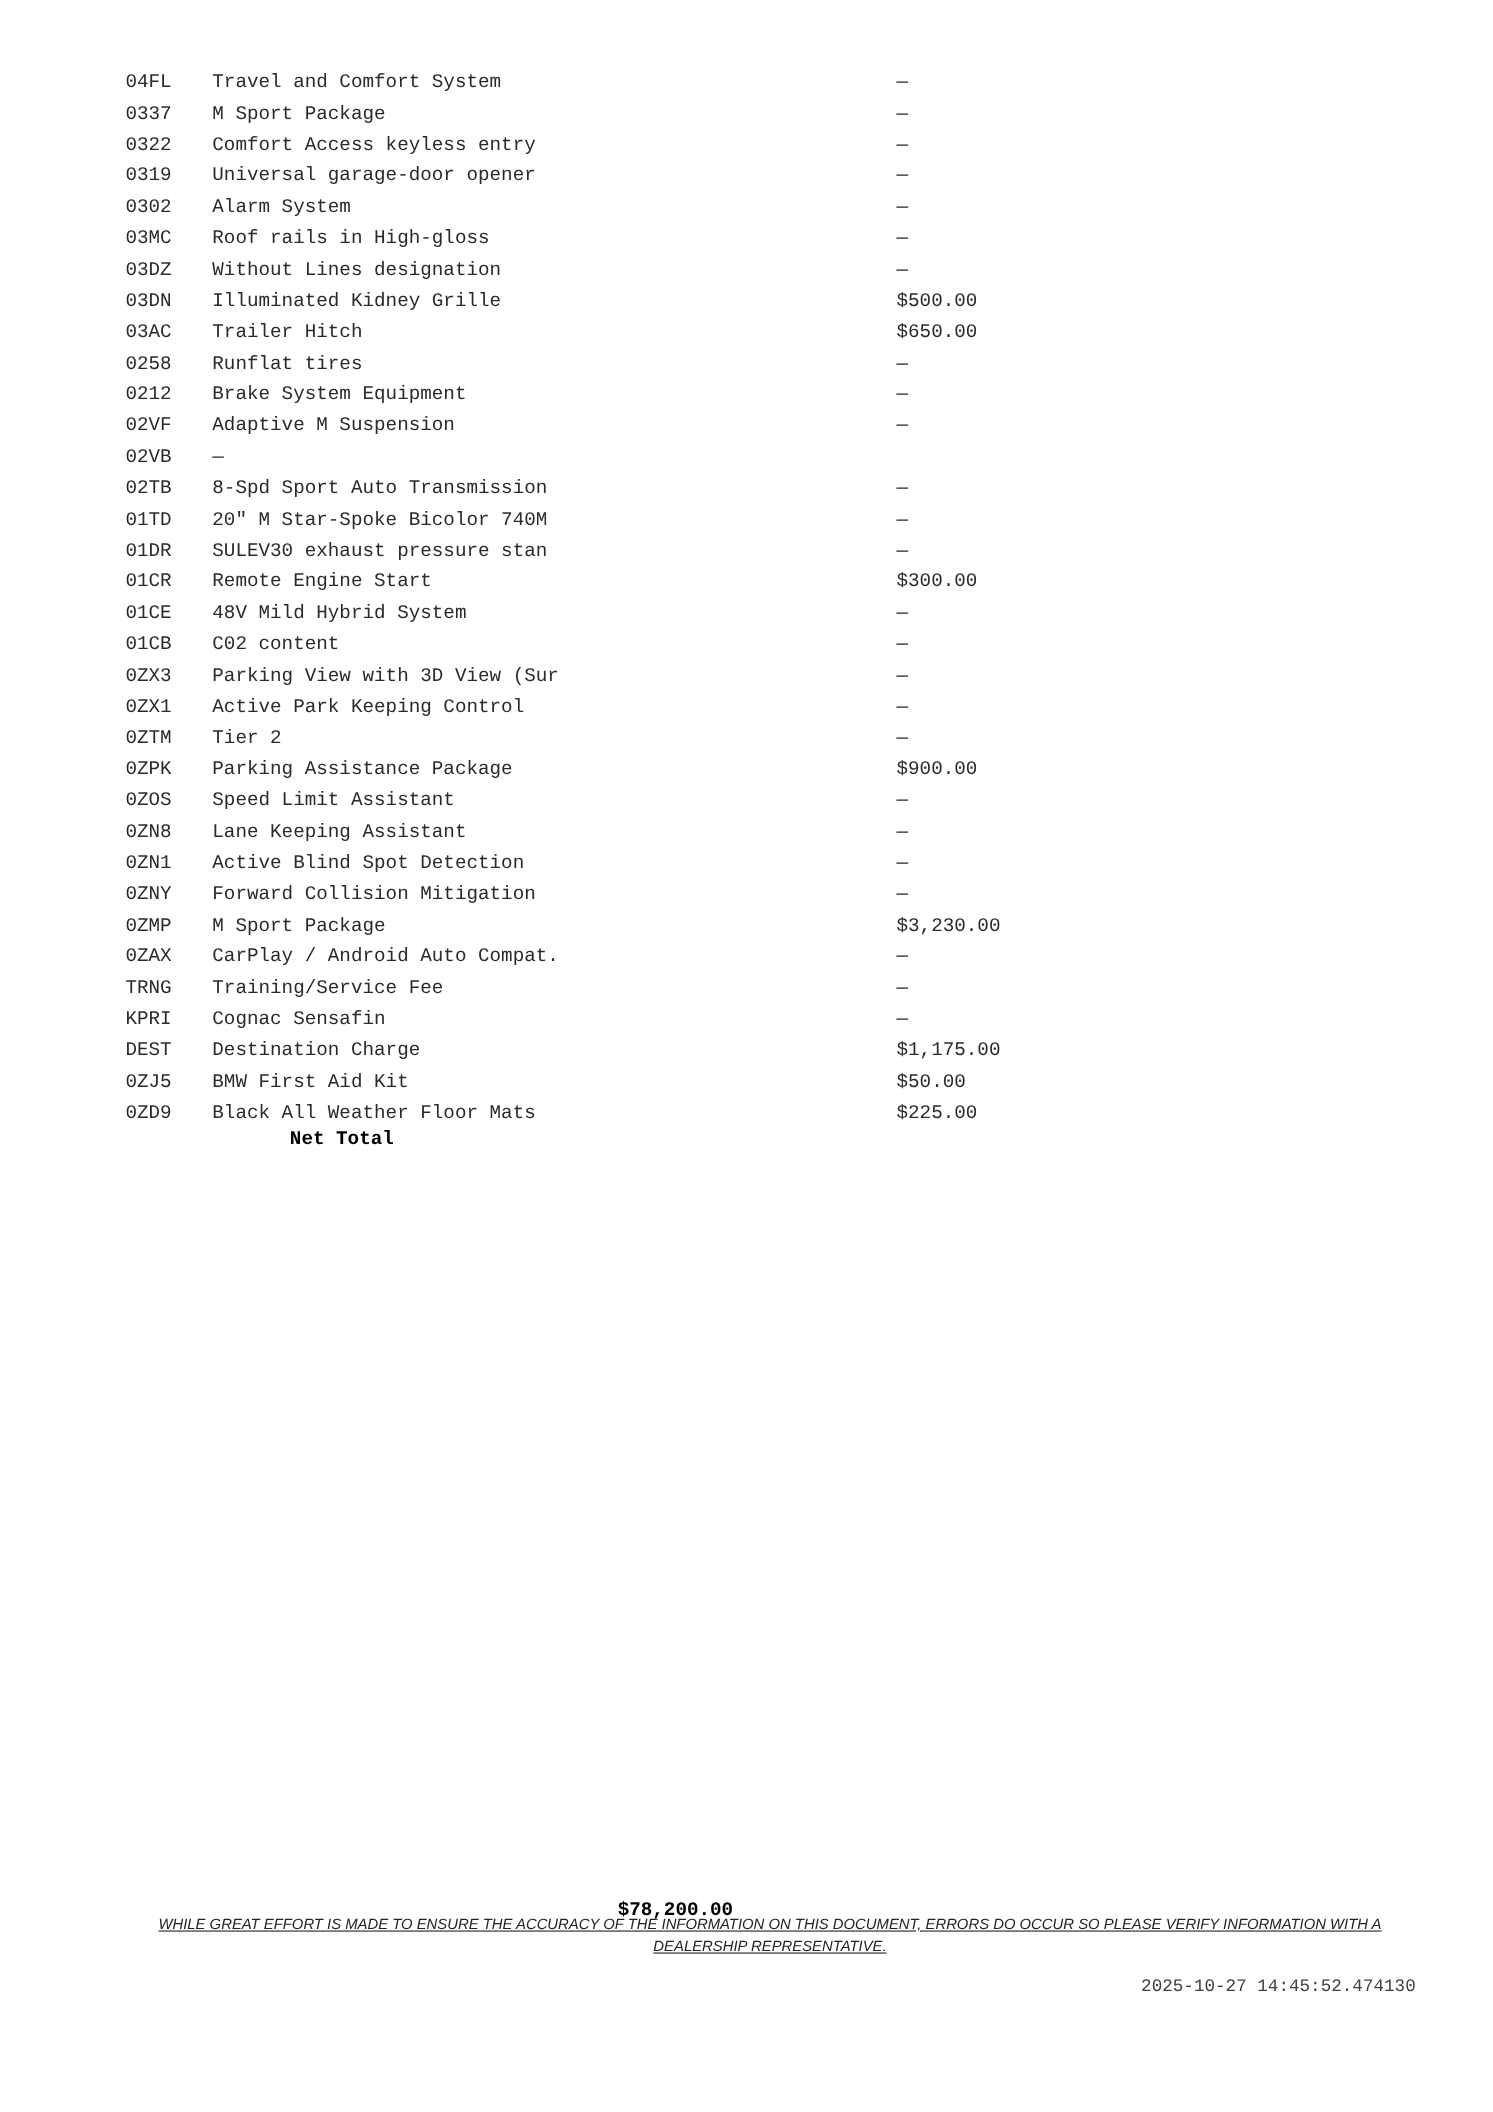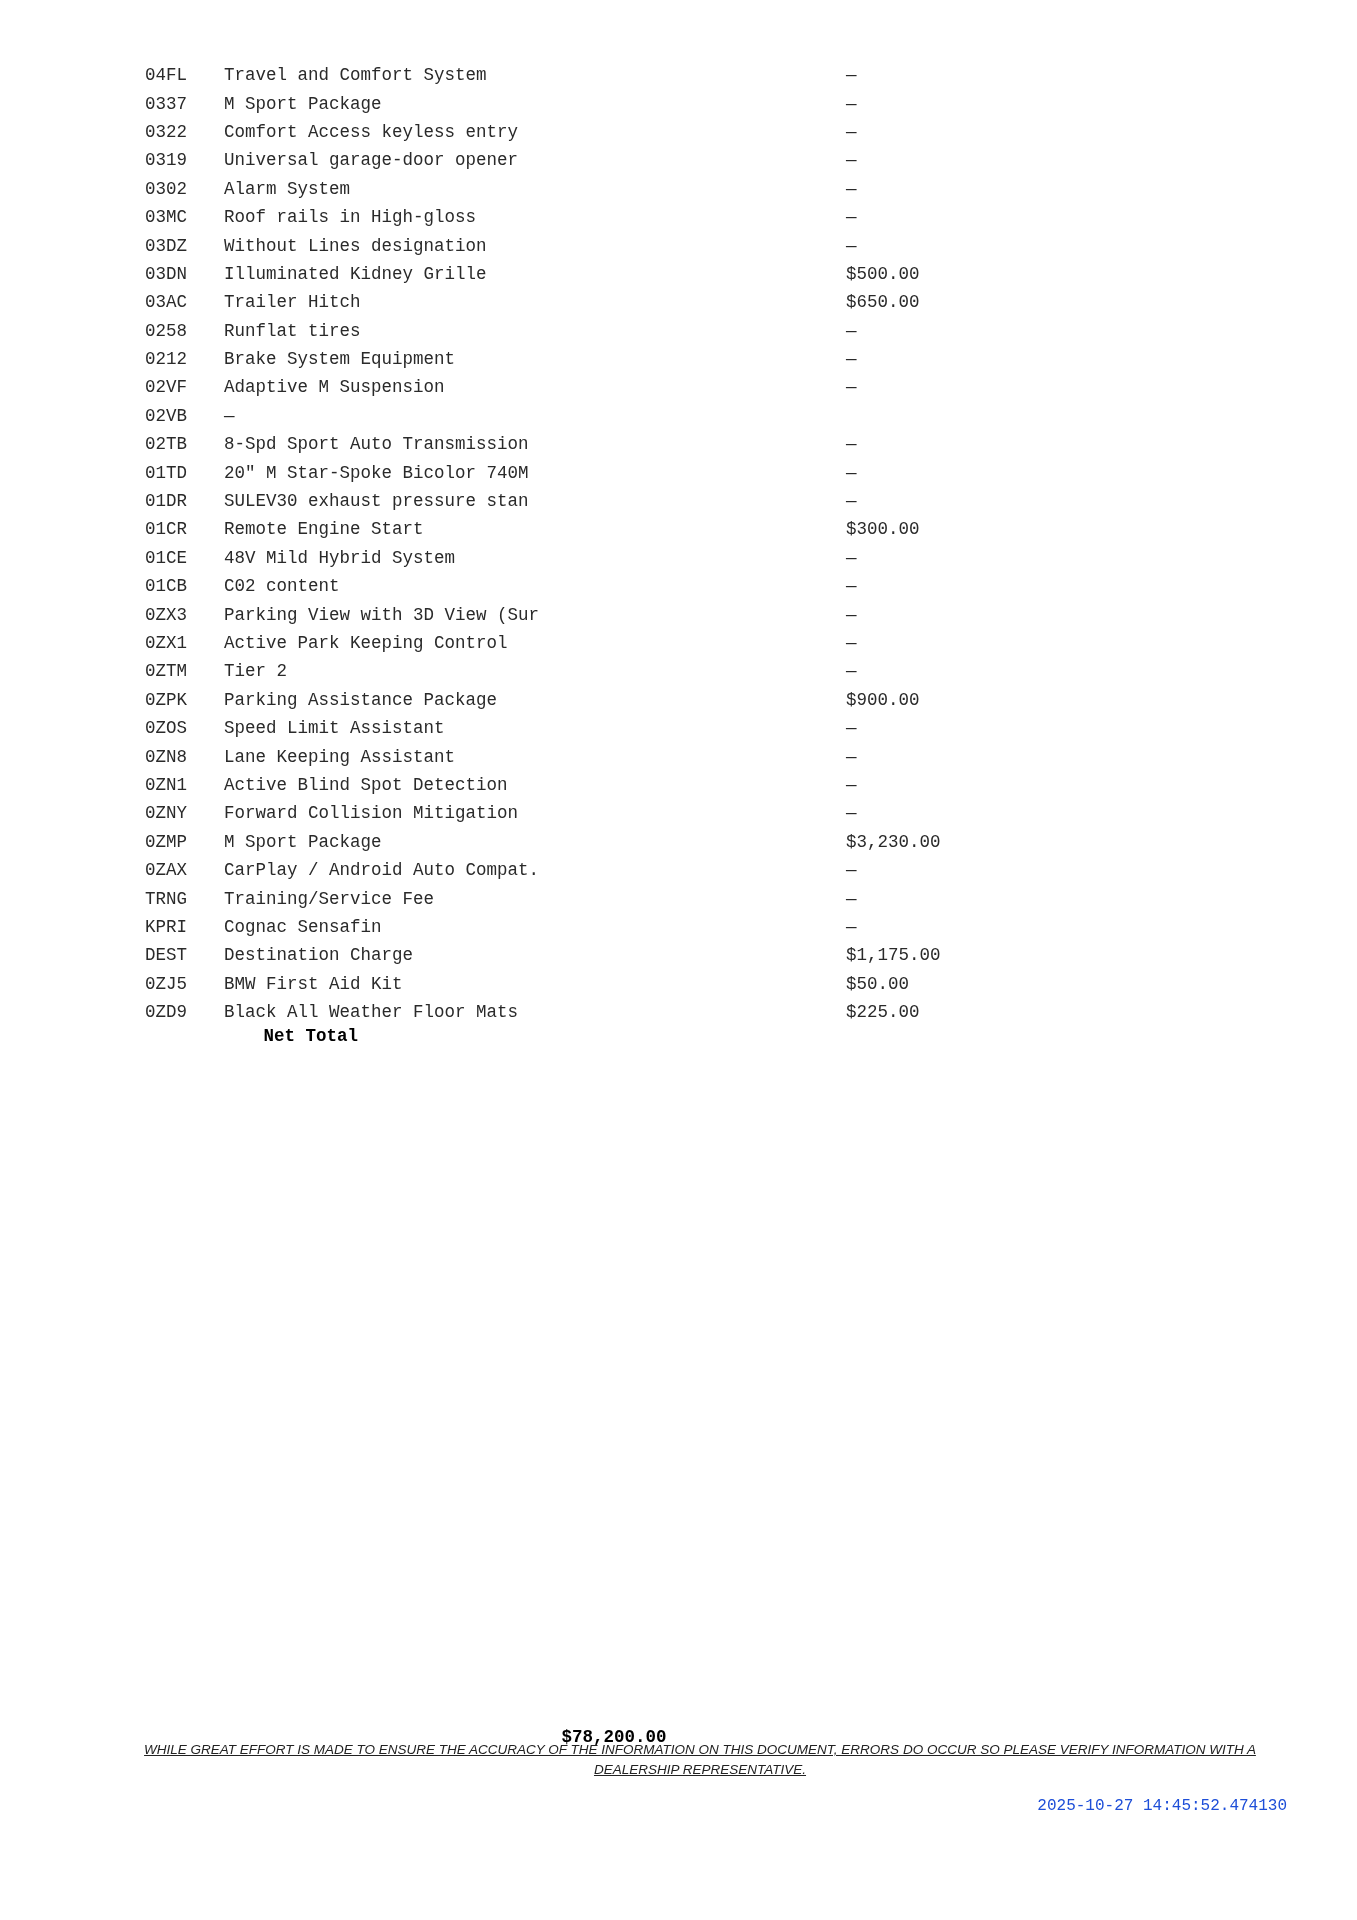--- a/index.html
+++ b/index.html
@@ -4,36 +4,36 @@
   <style>
     html, body { margin: 0; padding: 0; background: #ffffff; }
     body { width: 1357px; height: 1920px; position: relative; overflow: hidden; }
     .page { position: absolute; left: 0; top: 0; width: 1357px; height: 1920px; background: #fff; }
     .lines { position: absolute; left: 114px; top: 61px; width: 1000px; }
     .row {
       display: flex; height: 28.4px; align-items: center;
       font-family: "Liberation Mono", "DejaVu Sans Mono", monospace;
       font-size: 17.5px; color: #2a2a2a; white-space: pre;
     }
-    .code { width: 79px; flex: 0 0 79px; margin-left: 31px; }
+    .code { width: 79px; flex: 0 0 79px; }
     .desc { width: 622px; flex: 0 0 622px; }
     .price { flex: 0 0 auto; }
     .row.total { font-weight: bold; color: #000; flex-direction: column; }
     .row.total .label { width: 701px; flex: 0 0 701px; }
     .disclaimer {
       position: absolute; left: 120px; top: 1740px; width: 1160px;
       font-family: "Liberation Sans", "DejaVu Sans", sans-serif;
       font-style: italic; font-size: 13.5px; color: #222; text-align: center;
       line-height: 20px;
       text-decoration: underline;
     }
     .stamp {
       position: absolute; right: 70px; top: 1797px;
       font-family: "Liberation Mono", "DejaVu Sans Mono", monospace;
-      font-size: 16px; color: #1d4ed8;
+      font-size: 16px; color: #404040;
     }
   </style>
 </head>
 <body>
 
 <div class="page">
   <div class="lines" id="lines">
 
   <div class="row"><span class="code">04FL</span><span class="desc">Travel and Comfort System</span><span class="price">—</span></div>
       <div class="row"><span class="code">0337</span><span class="desc">M Sport Package</span><span class="price">—</span></div>

